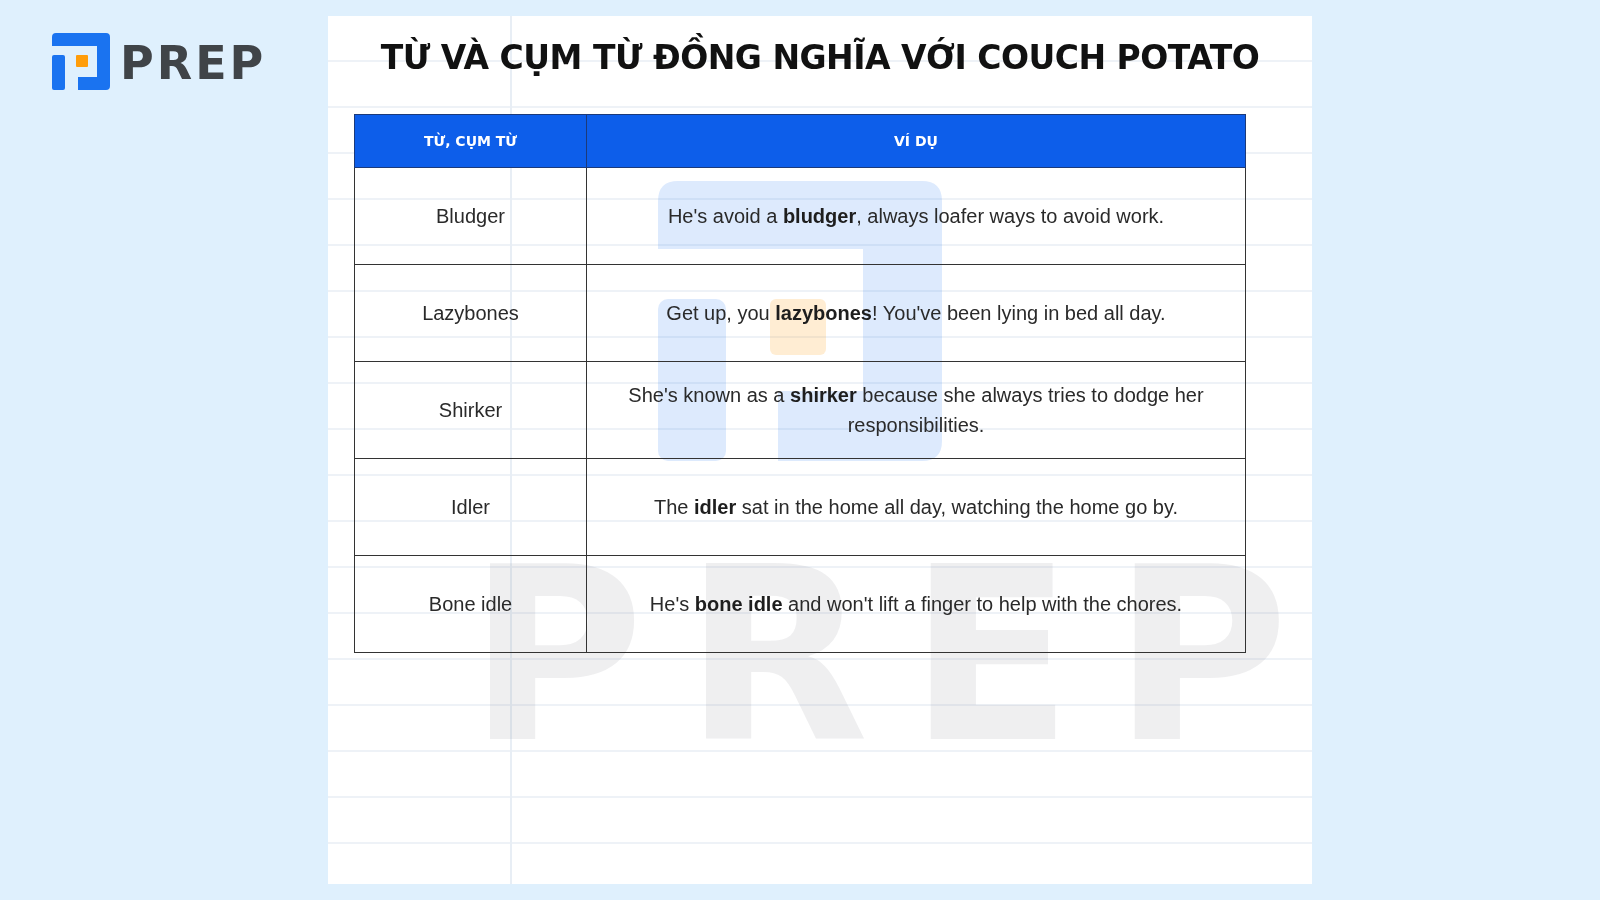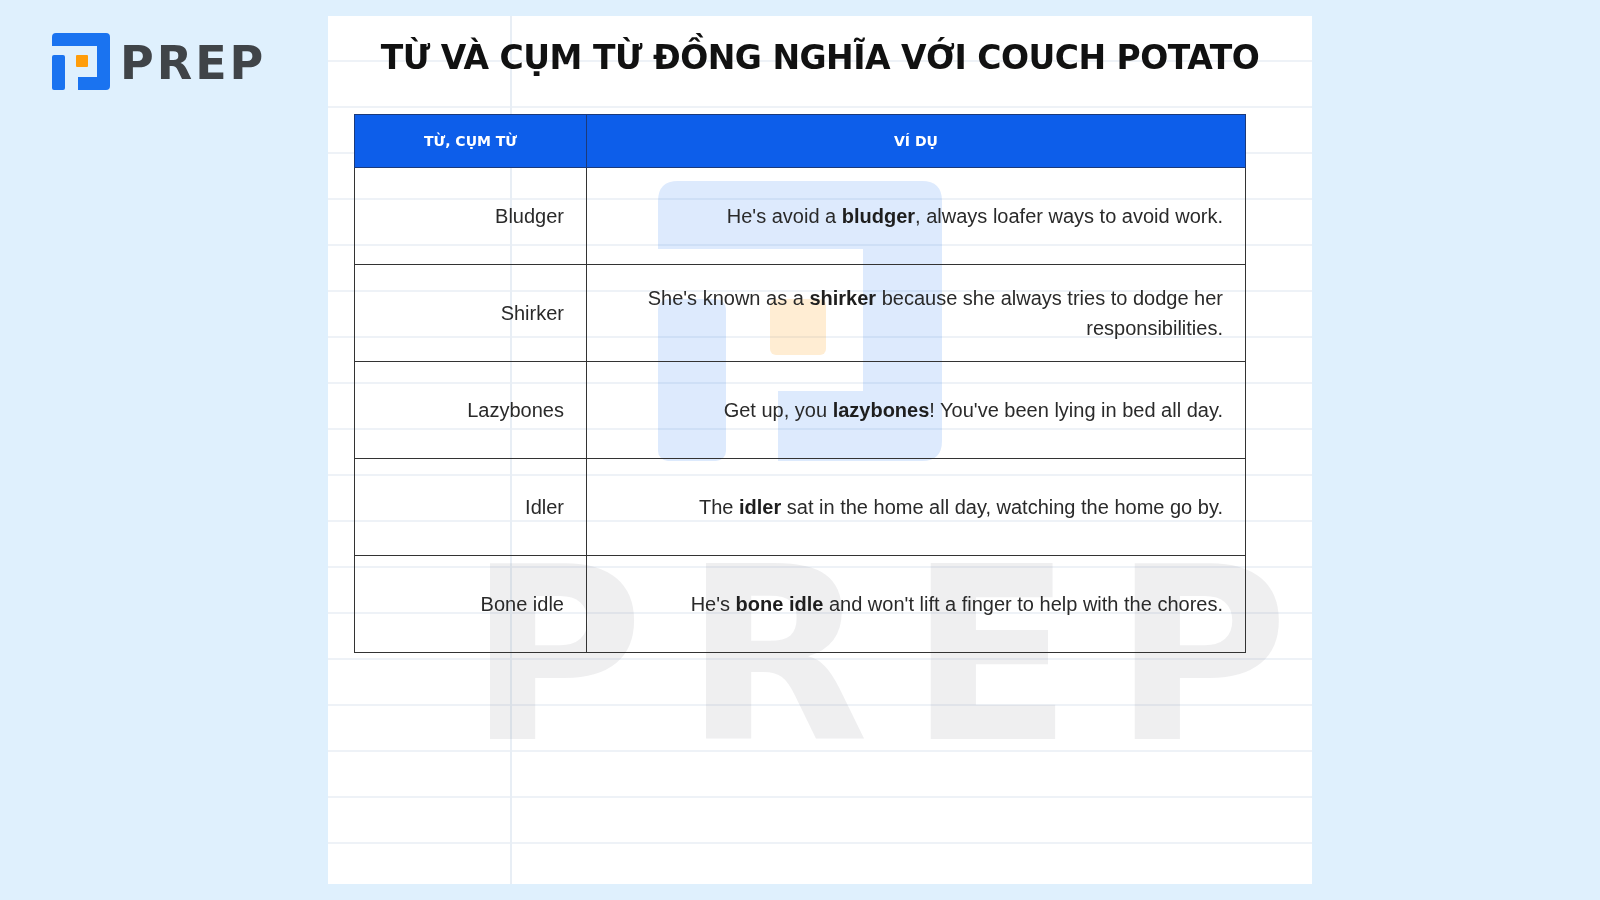--- a/index.html
+++ b/index.html
@@ -32,22 +32,22 @@
 
   table.syn {
     position: absolute; left: 26px; top: 98px; width: 892px;
     border-collapse: collapse; table-layout: fixed;
   }
   table.syn th {
     background: #0d5eea; color: #fff; height: 50px; font-weight: bold; font-size: 14px;
     font-family: "DejaVu Sans", sans-serif; border: 1.5px solid #1c3a7a; margin-top: 36px;
   }
   table.syn td {
-    height: 96px; border: 1.5px solid #333; text-align: right; vertical-align: middle;
-    font-size: 20px; color: #2a2a2a; padding: 0 22px; line-height: 30px;
+    height: 96px; border: 1.5px solid #333; text-align: center; vertical-align: middle;
+    font-size: 20px; color: #2a2a2a; padding: 0 36px; line-height: 30px;
     background: transparent;
   }
   table.syn td.term { font-size: 20px; }
   table.syn td b { color: #1e1e1e; }
   table.syn col.c1 { width: 232px; }
 </style>
 </head>
 <body>
 
 <div class="brand">
@@ -81,26 +81,26 @@
         <th>TỪ, CỤM TỪ</th>
         <th>VÍ DỤ</th>
       </tr>
     </thead>
     <tbody>
       <tr>
         <td class="term">Bludger</td>
         <td><span>He's avoid a </span><b>bludger</b><span>, always loafer ways to avoid work.</span></td>
       </tr>
       <tr>
+        <td class="term">Lazybones</td>
+        <td><span>Get up, you </span><b>lazybones</b><span>! You've been lying in bed all day.</span></td>
+      </tr>
+      <tr>
         <td class="term">Shirker</td>
         <td><span>She's known as a </span><b>shirker</b><span> because she always tries to dodge her responsibilities.</span></td>
-      </tr>
-      <tr>
-        <td class="term">Lazybones</td>
-        <td><span>Get up, you </span><b>lazybones</b><span>! You've been lying in bed all day.</span></td>
       </tr>
       <tr>
         <td class="term">Idler</td>
         <td><span>The </span><b>idler</b><span> sat in the home all day, watching the home go by.</span></td>
       </tr>
       <tr>
         <td class="term">Bone idle</td>
         <td><span>He's </span><b>bone idle</b><span> and won't lift a finger to help with the chores.</span></td>
       </tr>
     </tbody>

